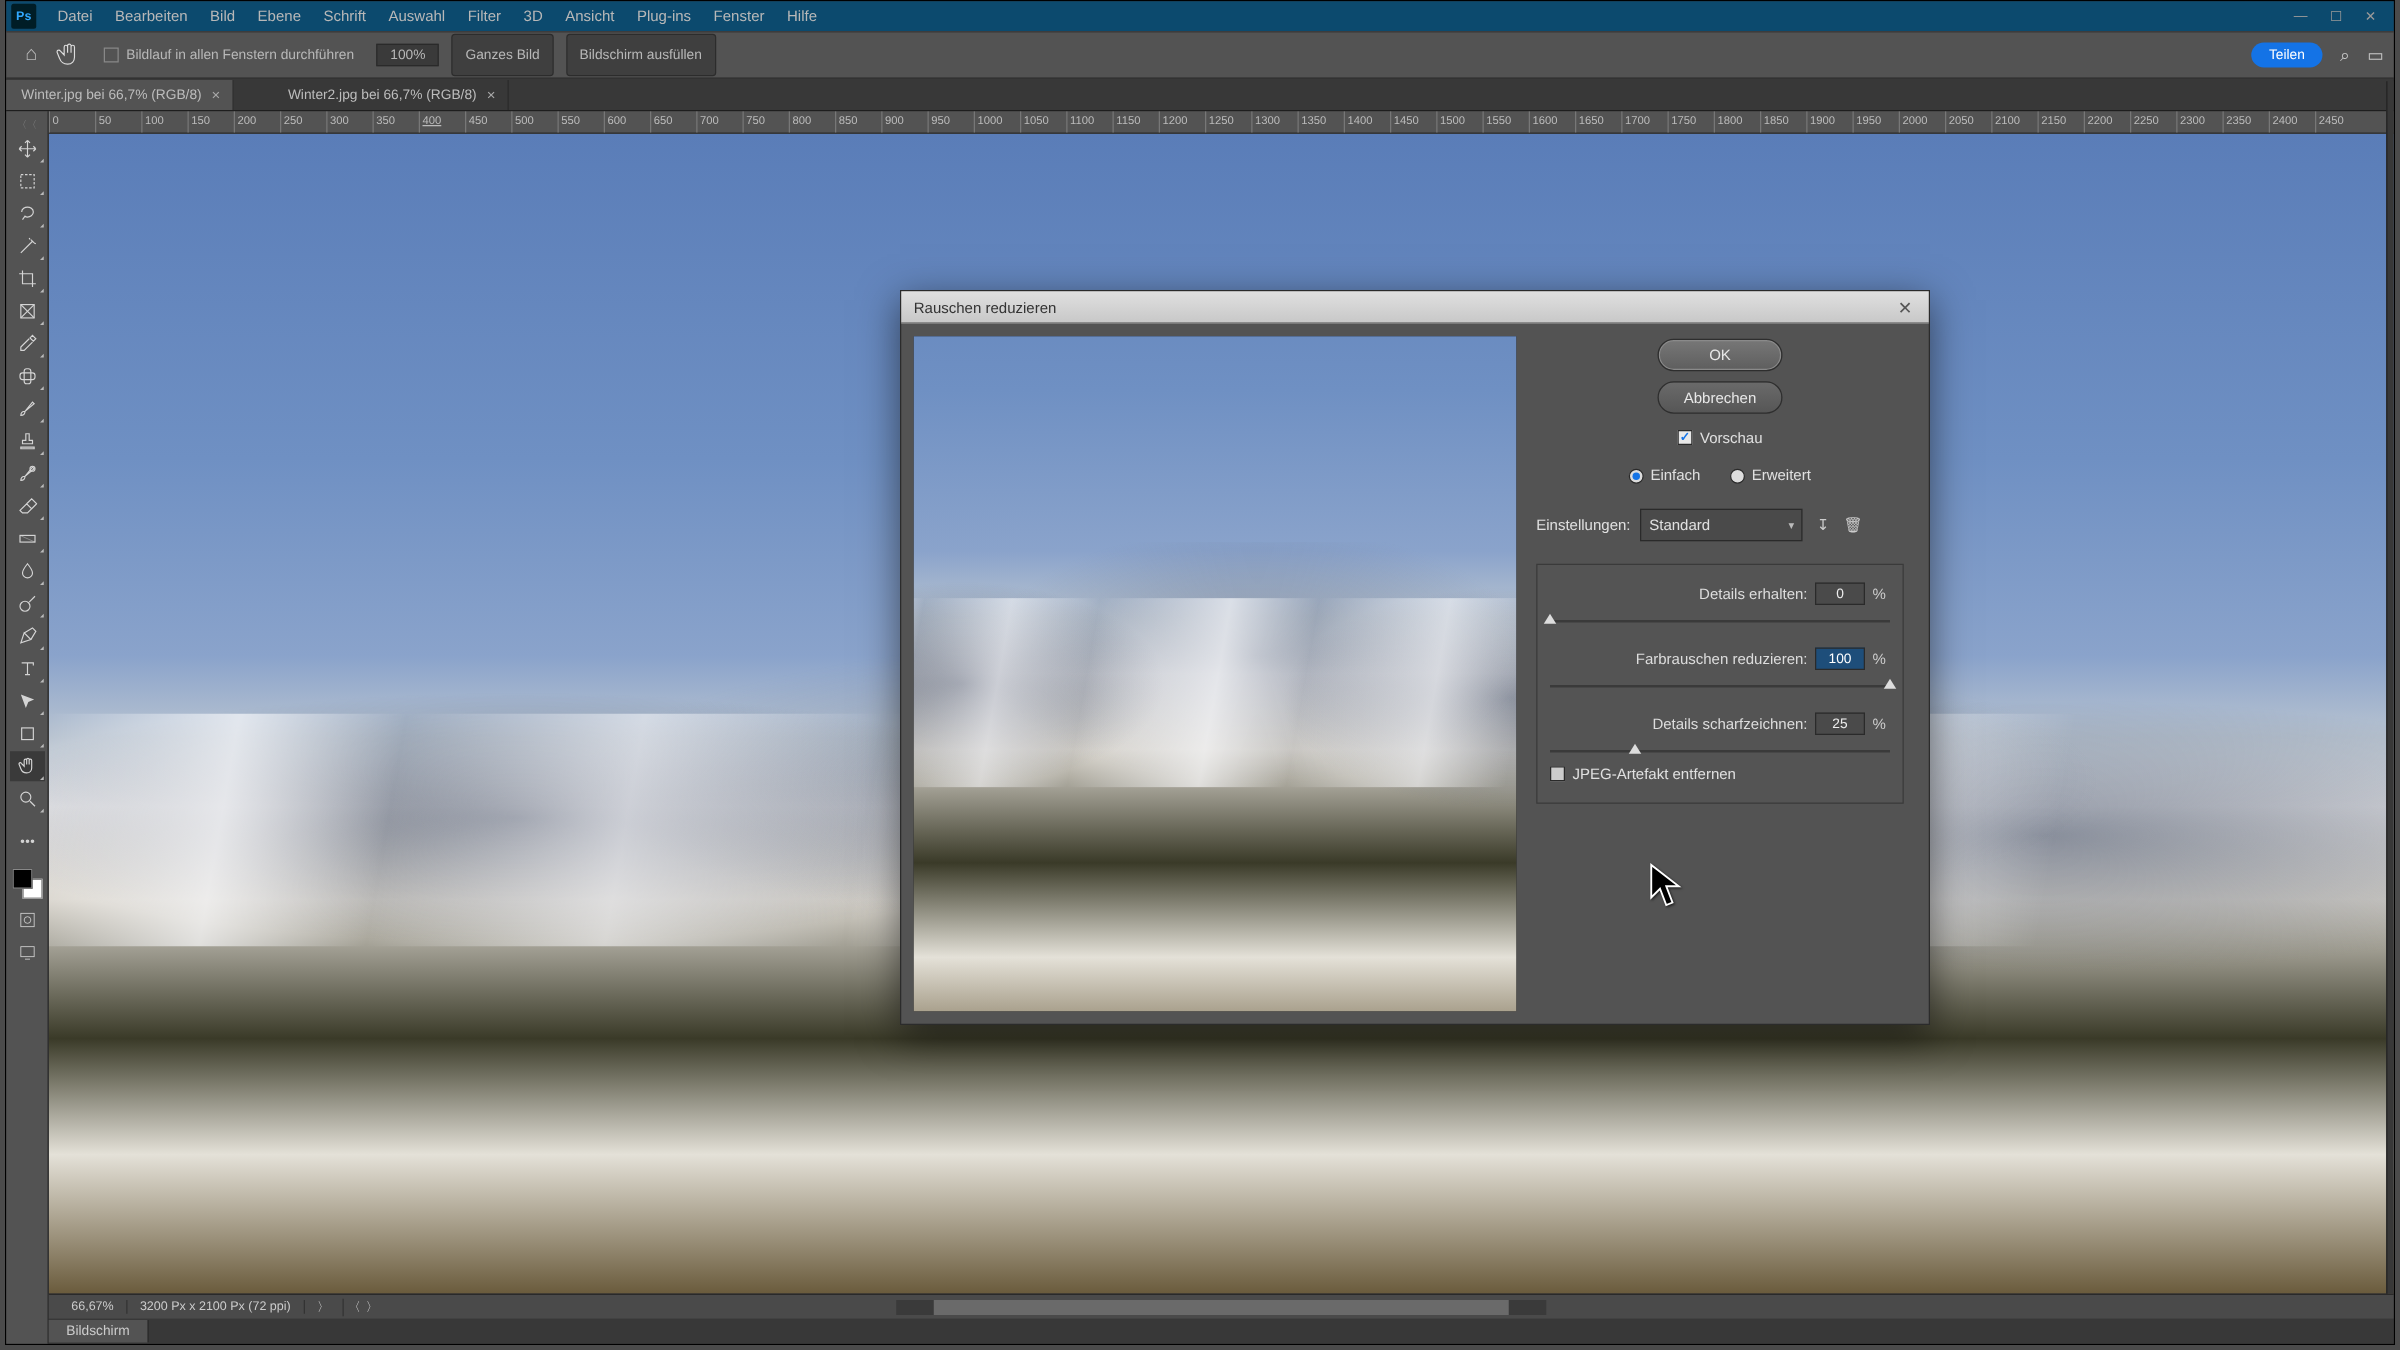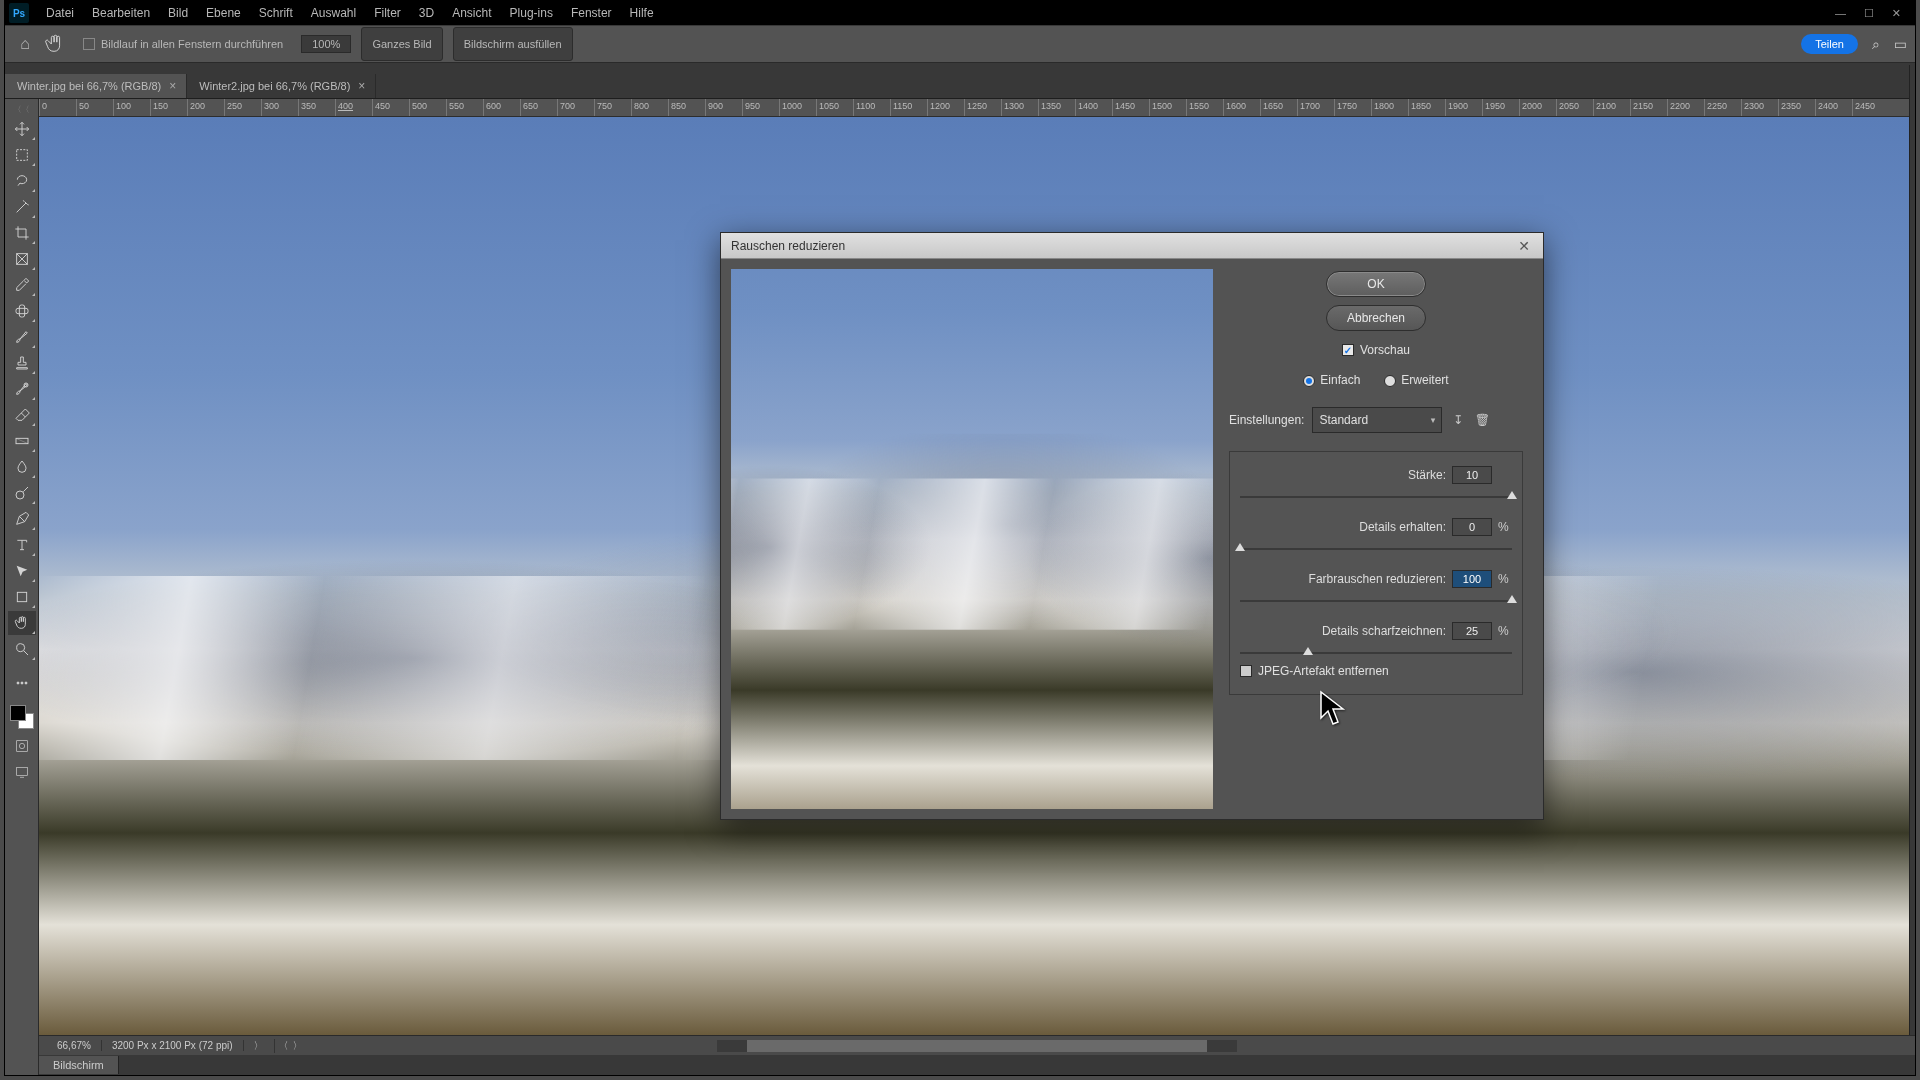--- a/index.html
+++ b/index.html
@@ -15,39 +15,39 @@
     --btn:#5a5a5a;
     --accent:#4fb7f0;
   }
   *{box-sizing:border-box;margin:0;padding:0;font-family:"Segoe UI",Tahoma,Arial,sans-serif;user-select:none;}
   html,body{width:1920px;height:1080px;overflow:hidden;background:#4b4b4b;}
 
   
   .app{position:absolute;left:4px;top:0;width:1912px;height:1076px;background:var(--bg);display:flex;flex-direction:column;border:1px solid #000;}
 
   
-  .menubar{height:24px;background:#000000;display:flex;align-items:center;padding:0 4px;font-size:12px;color:var(--text-dim);}
+  .menubar{height:24px;background:#0c4a6e;display:flex;align-items:center;padding:0 4px;font-size:12px;color:var(--text-dim);}
   .menubar .logo{width:20px;height:20px;background:#001d26;color:#31a8ff;display:flex;align-items:center;justify-content:center;font-size:10px;font-weight:bold;border-radius:2px;margin-right:8px;}
   .menubar .mitem{padding:0 9px;height:24px;display:flex;align-items:center;cursor:default;}
   .menubar .winbtns{margin-left:auto;display:flex;gap:18px;color:#999;font-size:11px;padding-right:10px;}
   .menubar .winbtns span{cursor:default;}
 
   
   .optbar{height:38px;background:#535353;border-top:1px solid #383838;border-bottom:1px solid #2a2a2a;display:flex;align-items:center;padding:0 8px;font-size:11px;color:var(--text-dim);}
   .optbar .iconbtn{width:24px;height:24px;display:flex;align-items:center;justify-content:center;border:1px solid transparent;margin-right:6px;}
   .optbar .iconbtn.home{font-size:16px;}
   .optbar .chk{width:12px;height:12px;border:1px solid #888;margin:0 6px 0 10px;}
   .optbar .zoombox{margin-left:18px;background:#3a3a3a;border:1px solid #2a2a2a;padding:2px 10px;font-size:11px;}
   .optbar .pill{margin-left:10px;background:#3f3f3f;border:1px solid #2c2c2c;padding:10px 10px;border-radius:3px;font-size:11px;}
   .optbar .right{margin-left:auto;display:flex;align-items:center;gap:14px;}
   .optbar .share{background:#1473e6;color:#fff;padding:4px 14px;border-radius:14px;font-size:11px;}
   .optbar .ricon{color:#c8c8c8;font-size:14px;}
 
   
-  .tabbar{height:36px;background:#383838;border-bottom:1px solid #1e1e1e;display:flex;align-items:flex-end;font-size:11px;color:#bdbdbd;}
+  .tabbar{height:26px;background:#383838;border-bottom:1px solid #1e1e1e;display:flex;align-items:flex-end;font-size:11px;color:#bdbdbd;gap:31px;}
   .tabbar .tab{padding:5px 10px 5px 12px;display:flex;align-items:center;gap:8px;border-right:1px solid #2a2a2a;background:#535353;}
   .tabbar .tab.inactive{background:#383838;}
   .tabbar .tab .x{color:#aaa;font-size:12px;}
 
   
   .workspace{flex:1;display:flex;min-height:0;}
 
   
   .toolbox{width:34px;background:#535353;border-right:1px solid #2a2a2a;display:flex;flex-direction:column;align-items:center;padding-top:4px;gap:2px;}
   .toolbox .collapse{width:30px;height:12px;display:flex;align-items:center;justify-content:center;color:#888;font-size:8px;}
@@ -460,30 +460,20 @@
           <span>Standard</span>
           <span class="car">▾</span>
         </div>
         <span class="micon">↧</span>
         <span class="micon">🗑</span>
       </div>
 
       <div class="panelbox">
         <div class="sliderrow">
           <div class="lbls">
-            <span class="lbl">Stärke:</span>
-            <span class="val">10</span>
-            <span class="unit"></span>
-          </div>
-          <div class="track">
-              <span class="thumb" style="left:100%"></span>
-            </div>
-        </div>
-        <div class="sliderrow">
-          <div class="lbls">
             <span class="lbl">Details erhalten:</span>
             <span class="val">0</span>
             <span class="unit">%</span>
           </div>
           <div class="track">
               <span class="thumb" style="left:0%"></span>
             </div>
         </div>
         <div class="sliderrow">
           <div class="lbls">

